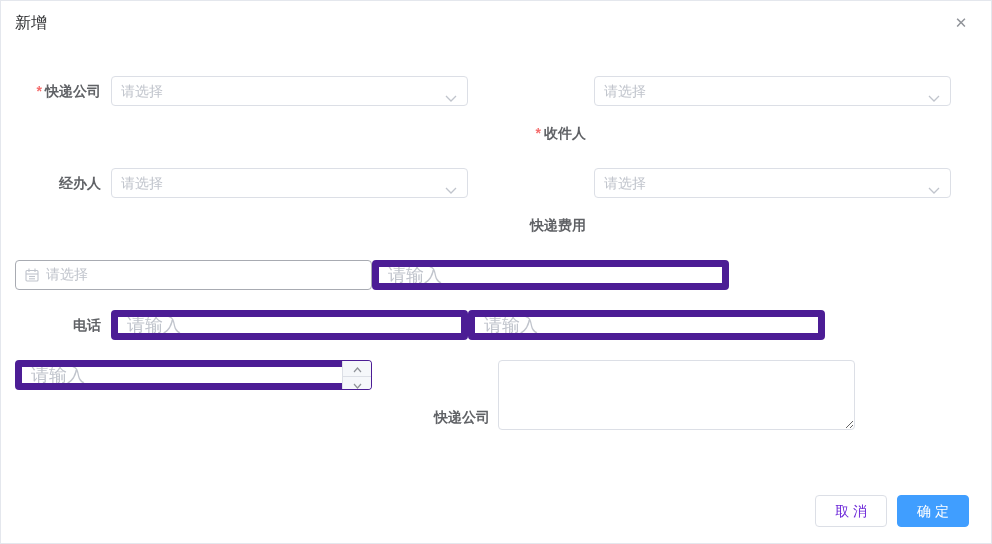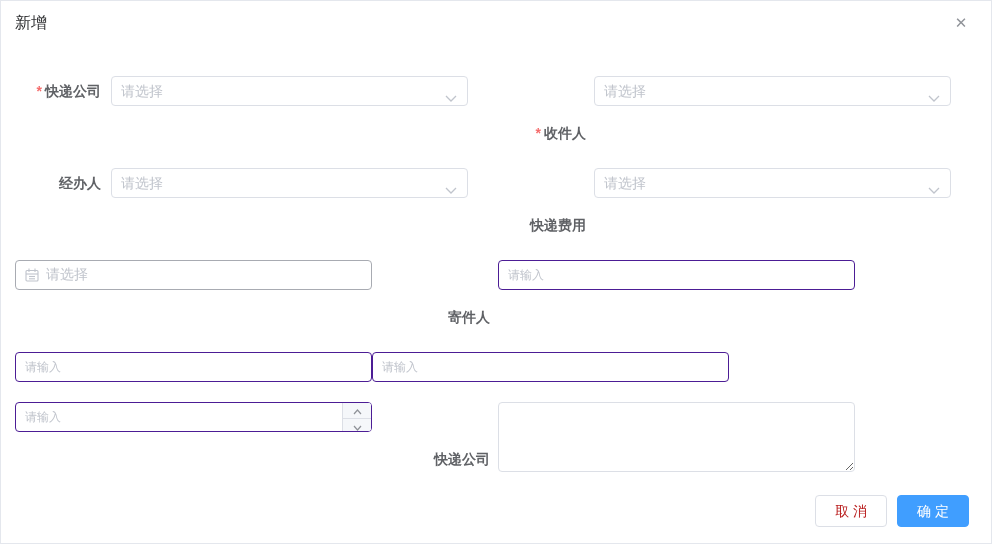--- a/index.html
+++ b/index.html
@@ -41,22 +41,22 @@
     position: relative; width: 357px; height: 30px;
     border: 1px solid #dcdfe6; border-radius: 4px;
     background: #fff; display: flex; align-items: center;
     padding: 0 26px 0 9px; cursor: pointer;
   }
   .control .ph { font-size: 14px; color: #c0c4cc; line-height: 28px;
     overflow: hidden; white-space: nowrap; }
   .chevron { position: absolute; right: 10px; top: 50%; margin-top: -3px; }
   .text-input {
     width: 357px; height: 30px;
-    border: 1px solid #4c1d95; border-radius: 4px;
-    padding: 0 9px; font-size: 12px; color: #606266;
+    border: 7px solid #4c1d95; border-radius: 4px;
+    padding: 0 9px; font-size: 18px; color: #606266;
     font-family: "Liberation Sans", "DejaVu Sans", sans-serif;
     outline: none; background: #fff;
   }
   .text-input::placeholder { color: #c0c4cc; opacity: 1; }
   .date-box {
     position: relative; width: 357px; height: 30px;
     border: 1px solid #a8abb2; border-radius: 4px;
     background: #fff; display: flex; align-items: center;
     padding: 0 9px; cursor: pointer;
   }
@@ -83,21 +83,21 @@
   }
   .ta-content { height: 70px; }
   .ta-desc { height: 72px; }
   .footer { position: absolute; right: 22px; bottom: 16px; display: flex; }
   .btn {
     height: 32px; padding: 0 19px;
     border-radius: 4px; font-size: 14px; cursor: pointer;
     font-family: "Liberation Sans", "DejaVu Sans", sans-serif;
     line-height: 30px; white-space: nowrap;
   }
-  .btn-cancel { background: #fff; border: 1px solid #dcdfe6; color: #b91c1c; }
+  .btn-cancel { background: #fff; border: 1px solid #dcdfe6; color: #6d28d9; }
   .btn-confirm { background: #409eff; border: 1px solid #409eff; color: #fff; margin-left: 10px; text-align: right; }
 </style>
 </head>
 <body>
 
 <div class="dialog">
   <div class="dialog-title">新增</div>
   <button class="close-btn">
     <span>✕</span>
   </button>
@@ -164,27 +164,27 @@
               <line x1="10" y1="0.5" x2="10" y2="4"></line>
               <line x1="1" y1="6" x2="13" y2="6"></line>
               <line x1="4" y1="8.5" x2="10" y2="8.5"></line>
               <line x1="4" y1="10.8" x2="10" y2="10.8"></line>
             </svg>
           </span>
           <span class="ph">请选择</span>
         </div>
       </div>
       <div class="field">
-        <div class="label label-r"><span>寄件人</span></div>
         <input class="text-input" type="text" placeholder="请输入" style="">
       </div>
     </div>
 
     <div class="row">
       <div class="field">
+        <div class="label label-l"><span>电话</span></div>
         <input class="text-input" type="text" placeholder="请输入" style="">
       </div>
       <div class="field">
         <input class="text-input" type="text" placeholder="请输入" style="">
       </div>
     </div>
 
     <div class="row">
       <div class="field">
         <div class="num-box">

